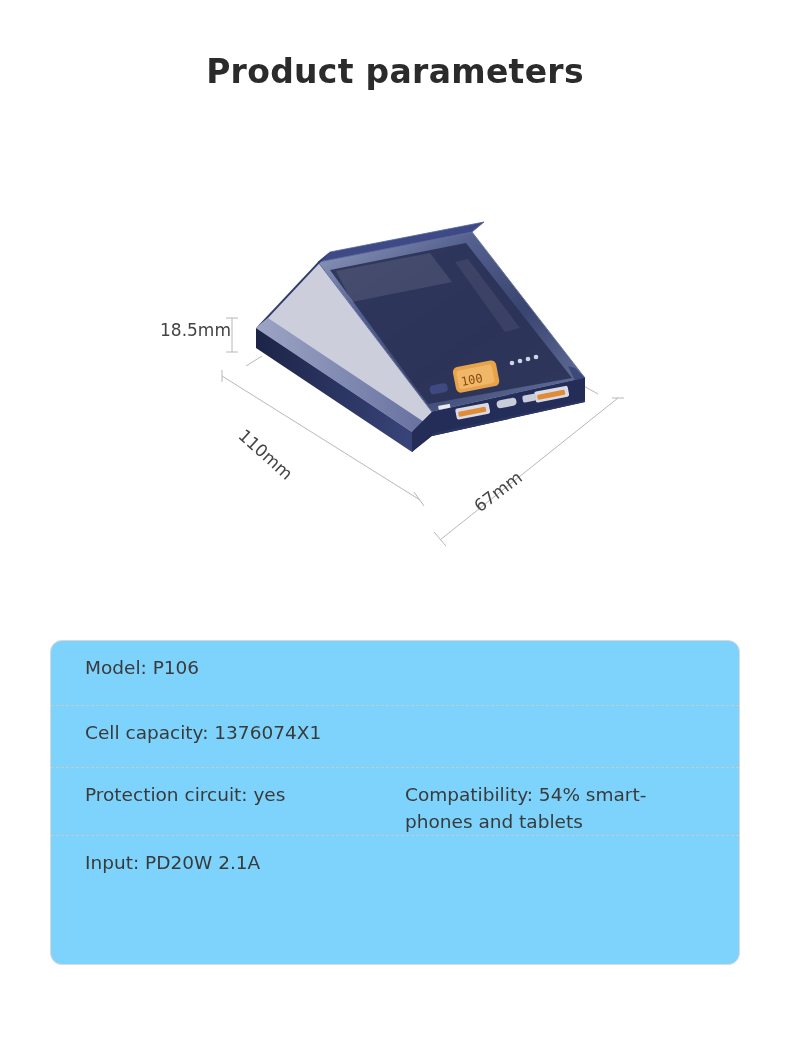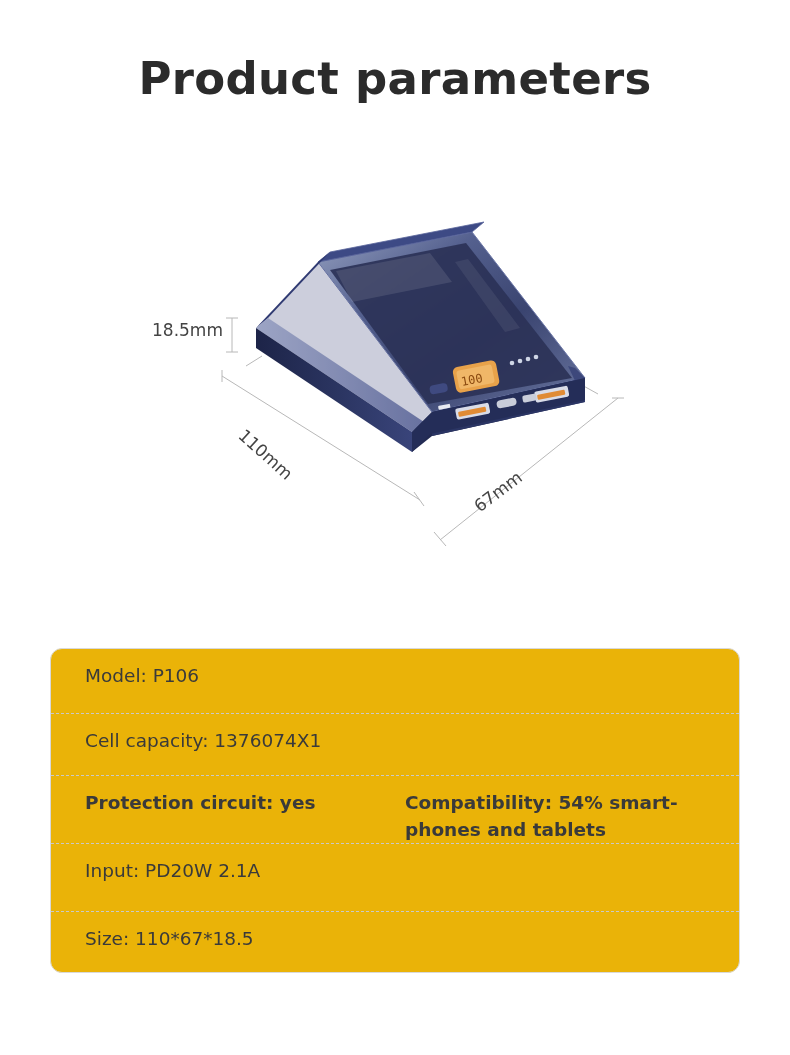--- a/index.html
+++ b/index.html
@@ -22,21 +22,21 @@
     height: 1055px;
   }
 
   
   .title {
     position: absolute;
     top: 52px;
     left: 0;
     width: 790px;
     text-align: center;
-    font-size: 45px;
+    font-size: 33px;
     font-weight: bold;
     color: #2b2b2b;
     letter-spacing: 0.3px;
     font-family: "DejaVu Sans", sans-serif;
   }
 
   
   .hero {
     position: absolute;
     top: 170px;
@@ -47,21 +47,21 @@
 
   
   .dim-label {
     position: absolute;
     font-size: 17px;
     color: #444;
     white-space: nowrap;
   }
   .dim-thickness {
     top: 150px;
-    left: 152px;
+    left: 160px;
   }
   .dim-length {
     top: 255px;
     left: 248px;
     transform: rotate(42deg);
     transform-origin: left top;
   }
   .dim-width {
     top: 330px;
     left: 470px;
@@ -78,22 +78,21 @@
   
   .spec-box {
     position: absolute;
     left: 50px;
     top: 640px;
     width: 690px;
     height: 325px;
     border: 1px solid #d9d9d9;
     border-radius: 12px;
     box-sizing: border-box;
-    background: #eab308;
-    margin-top: 8px;
+    background: #7dd3fc;
   }
   .spec-row {
     display: flex;
     box-sizing: border-box;
     padding: 0 34px;
     border-bottom: 1px dashed #c9c9c9;
   }
   .spec-row:last-child {
     border-bottom: none;
   }
@@ -110,21 +109,21 @@
   }
   .spec-cell.right {
     width: 50%;
     padding-left: 10px;
   }
   .spec-cell.full {
     width: 100%;
   }
   .row-h1 { height: 65px; }
   .row-h2 { height: 62px; flex-direction: column; }
-  .row-h3 { height: 68px; font-weight: bold; }
+  .row-h3 { height: 68px; }
   .row-h4 { height: 68px; }
   .row-h5 { height: 60px; }
 </style>
 </head>
 <body>
 
 <div class="page">
 
   <div class="title">Product parameters</div>
 
@@ -250,19 +249,16 @@
 
     <div class="spec-row row-h3">
       <div class="spec-cell left">Protection circuit: yes</div>
       <div class="spec-cell right">Compatibility: 54% smart-phones and tablets</div>
     </div>
 
     <div class="spec-row row-h4">
       <div class="spec-cell left">Input: PD20W 2.1A</div>
     </div>
 
-    <div class="spec-row row-h5">
-      <div class="spec-cell full">Size: 110*67*18.5</div>
-    </div>
 
   </div>
 
 </div>
 
 </body></html>

